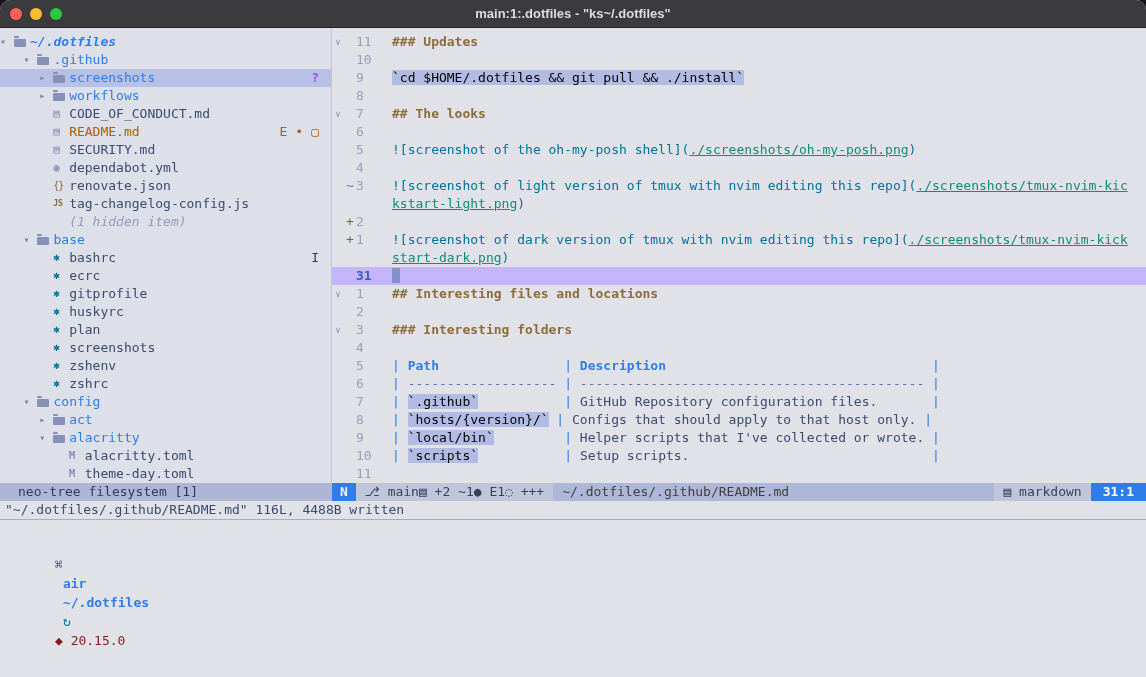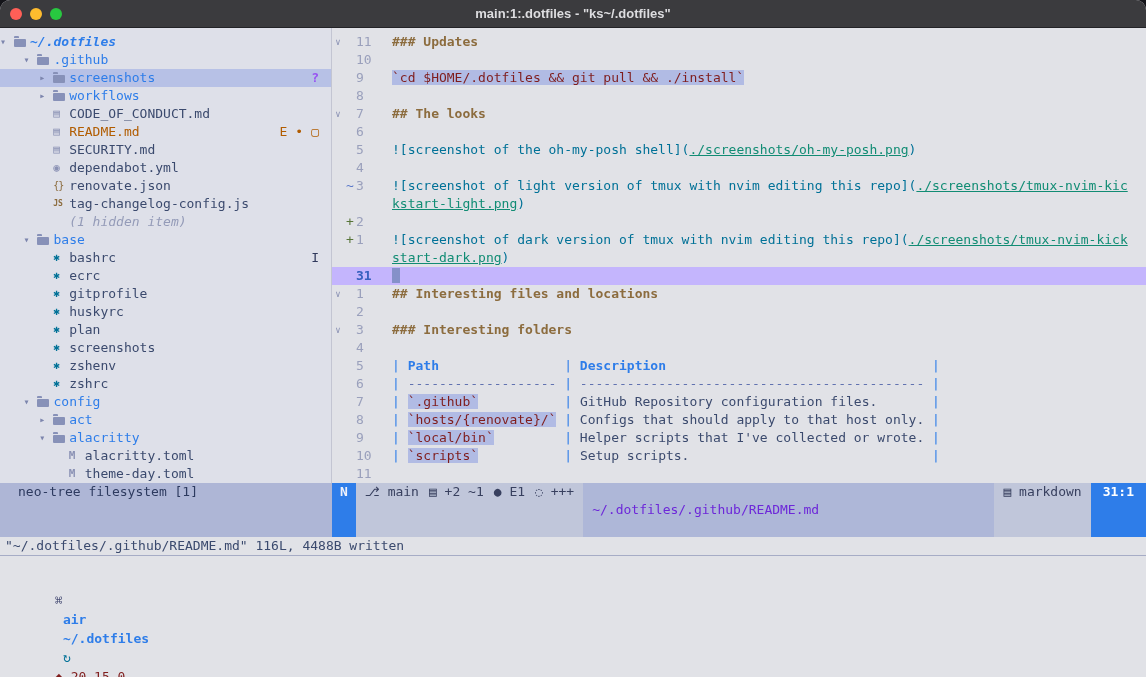--- a/index.html
+++ b/index.html
@@ -48,33 +48,33 @@
   .eline{display:flex;height:18px}
   .eline.cur{background:#c4b5fd}
   .efold{flex:0 0 12px;color:#8a91b4;font-size:9px;text-align:center;line-height:18px}
   .esign{flex:0 0 12px;text-align:center}
   .esign.add{color:#587539}.esign.chg{color:#5a78c9}
   .enum{flex:0 0 26px;text-align:left;color:#9aa0bc}
   .eline.cur .enum{color:#3760bf;font-weight:bold}
   .etext{margin-left:10px;white-space:pre;color:#3b4a6e}
   .s-h{color:#8c6c3e;font-weight:bold}
   .s-p{color:#3b4a6e}
-  .s-code{background:#b1bbe4;color:#7f1d1d}
+  .s-code{background:#b1bbe4;color:#000000}
   .s-lt{color:#007197}
   .s-url{color:#118c74;text-decoration:underline}
   .s-pipe{color:#2e7de9}
   .s-th{color:#2e7de9;font-weight:bold}
   .s-dash{color:#6172b0}
   .s-cursor{background:#8591c9;white-space:pre}
   
   .statusrow{flex:0 0 18px;display:flex;font-size:13px;line-height:18px}
   .nt-status{width:332px;flex:0 0 332px;background:#aeb6d6;color:#2d3a5f;padding-left:18px;white-space:pre}
   .sl-mode{background:#2e7de9;color:#eef1fb;padding:0 8px;font-weight:bold}
-  .sl-git{background:#c0c6da;color:#38405f;padding:0 9px;display:flex;gap:10px;white-space:pre}
-  .sl-path{background:#aeb7d8;color:#6d28d9;padding:18px 9px;flex:1;white-space:pre;overflow:hidden}
+  .sl-git{background:#c0c6da;color:#38405f;padding:0 9px;display:flex;white-space:pre}
+  .sl-path{background:#aeb7d8;color:#404040;padding:0 9px;flex:1;white-space:pre;overflow:hidden}
   .sl-ft{background:#c0c6da;color:#38405f;padding:0 9px;white-space:pre}
   .sl-pos{background:#2e7de9;color:#fff;padding:0 12px;font-weight:bold}
   
   .msgline{flex:0 0 18px;padding-left:5px;color:#3b4a6e;font-size:13px;line-height:18px;white-space:pre}
   
   .shellpane{flex:1;border-top:1px solid #a6acc6;padding:16px 8px 0;font-size:13px;line-height:19px}
   .promptline{white-space:pre}
   .p-apple{color:#444a73}
   .p-host{color:#2e7de9;font-weight:bold;margin-left:8px}
   .p-path{color:#2e7de9;font-weight:bold;margin-left:8px}
@@ -249,21 +249,21 @@
           <div class="eline">
             <span class="efold"></span>
             <span class="esign "></span>
             <span class="enum">7</span>
             <span class="etext"><span class="s-pipe">| </span><span class="s-code">`.github`</span><span class="s-p">          </span><span class="s-pipe"> | </span><span class="s-p">GitHub Repository configuration files.</span><span class="s-p">      </span><span class="s-pipe"> |</span></span>
           </div>
           <div class="eline">
             <span class="efold"></span>
             <span class="esign "></span>
             <span class="enum">8</span>
-            <span class="etext"><span class="s-pipe">| </span><span class="s-code">`hosts/{renovate}/`</span><span class="s-pipe"> | </span><span class="s-p">Configs that should apply to that host only.</span><span class="s-pipe"> |</span></span>
+            <span class="etext"><span class="s-pipe">| </span><span class="s-code">`hosts/{version}/`</span><span class="s-pipe"> | </span><span class="s-p">Configs that should apply to that host only.</span><span class="s-pipe"> |</span></span>
           </div>
           <div class="eline">
             <span class="efold"></span>
             <span class="esign "></span>
             <span class="enum">9</span>
             <span class="etext"><span class="s-pipe">| </span><span class="s-code">`local/bin`</span><span class="s-p">        </span><span class="s-pipe"> | </span><span class="s-p">Helper scripts that I've collected or wrote.</span><span class="s-pipe"> |</span></span>
           </div>
           <div class="eline">
             <span class="efold"></span>
             <span class="esign "></span>

